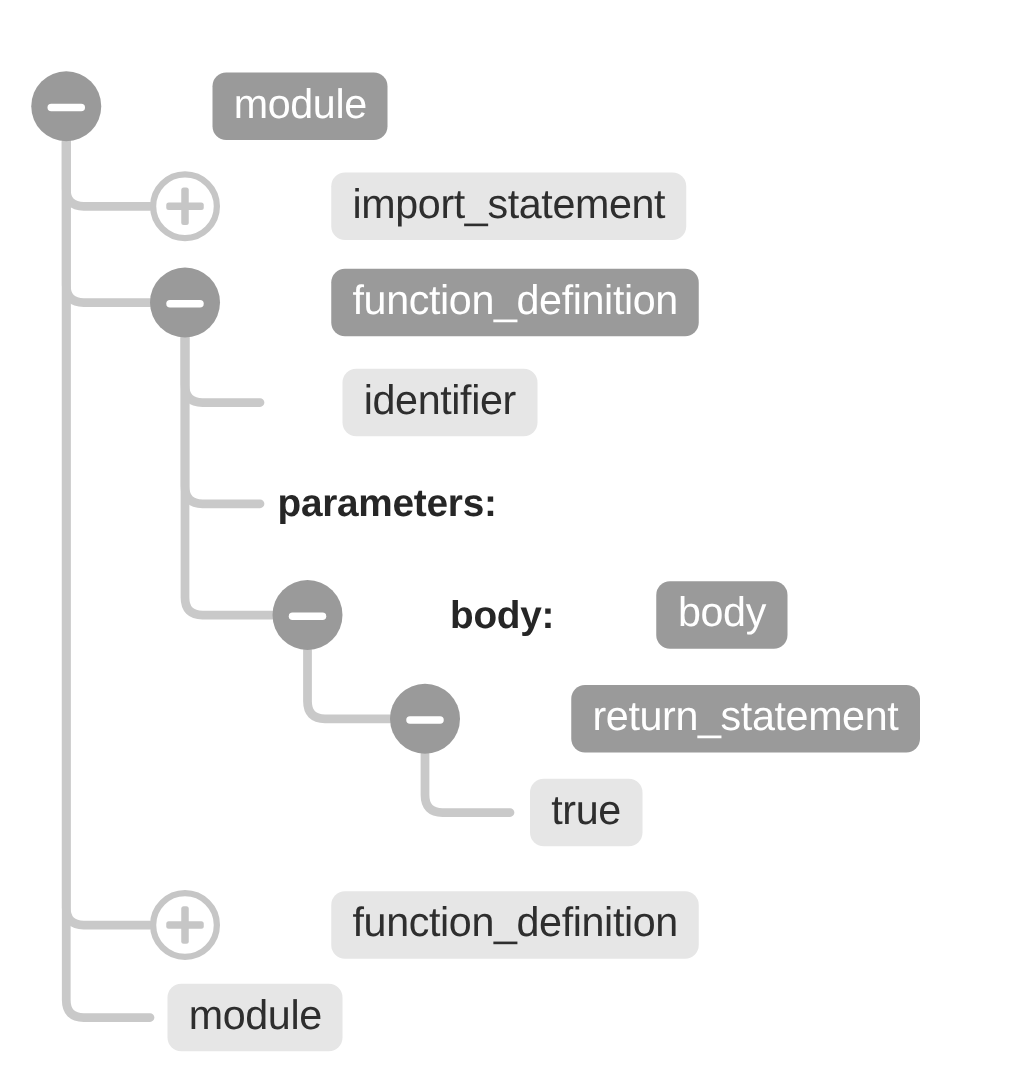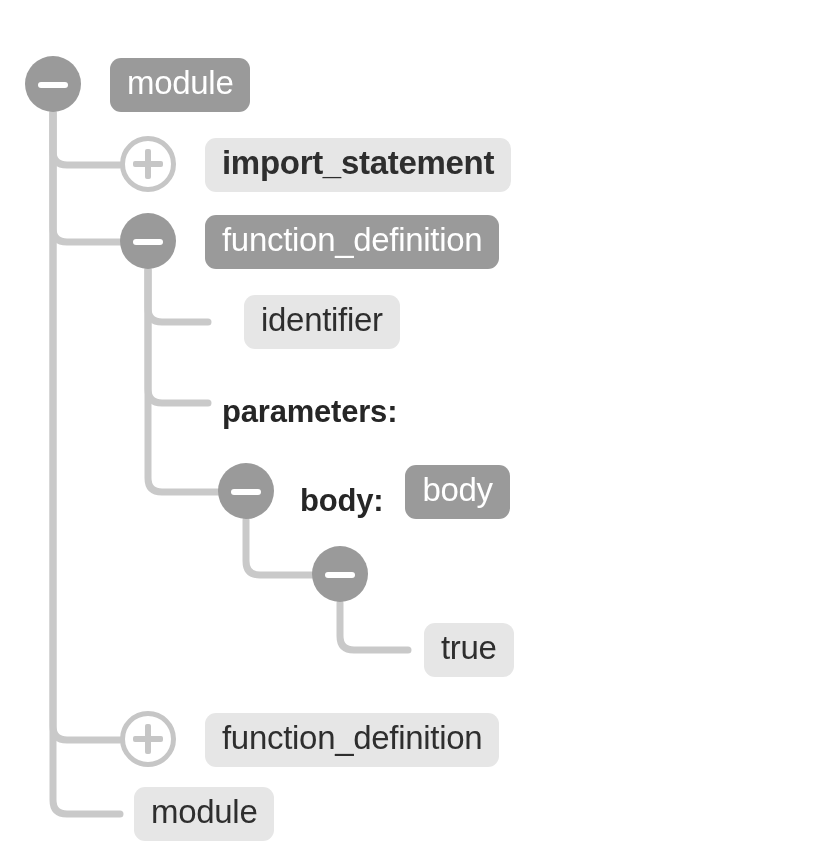--- a/index.html
+++ b/index.html
@@ -23,23 +23,24 @@
     position: absolute;
     left: 0;
     top: 0;
     width: 824px;
     height: 868px;
     pointer-events: none;
   }
   .tree-row {
     position: absolute;
     display: flex;
-    align-items: flex-end;
+    align-items: center;
     height: 54px;
     white-space: nowrap;
+    gap: 30px;
   }
   .toggle-icon {
     width: 56px;
     height: 56px;
     border-radius: 50%;
     flex: 0 0 auto;
     position: relative;
     box-sizing: border-box;
   }
   .toggle-icon.minus {
@@ -117,21 +118,21 @@
       <path d="M 148 270 L 148 478 Q 148 492 162 492 L 218 492" fill="none" stroke="#c9c9c9" stroke-width="7" stroke-linecap="round"></path>
       <path d="M 246 520 L 246 561 Q 246 575 260 575 L 312 575" fill="none" stroke="#c9c9c9" stroke-width="7" stroke-linecap="round"></path>
       <path d="M 340 603 L 340 636 Q 340 650 354 650 L 408 650" fill="none" stroke="#c9c9c9" stroke-width="7" stroke-linecap="round"></path>
     </svg>
   <div id="rows-layer">
       <div class="tree-row" style="top: 58px; left: 25px;">
         <div class="toggle-icon minus"></div>
         <span class="gap-sm" style="width: 29px;"></span>
         <span class="node-pill named">module</span>
       </div>
-      <div class="tree-row" style="top: 138px; left: 120px; font-weight: bold;">
+      <div class="tree-row" style="top: 138px; left: 120px;">
         <div class="toggle-icon plus"></div>
         <span class="gap-sm" style="width: 29px;"></span>
         <span class="node-pill plain">import_statement</span>
       </div>
       <div class="tree-row" style="top: 215px; left: 120px;">
         <div class="toggle-icon minus"></div>
         <span class="gap-sm" style="width: 29px;"></span>
         <span class="node-pill named">function_definition</span>
       </div>
       <div class="tree-row" style="top: 295px; left: 222px;">
@@ -145,20 +146,21 @@
       <div class="tree-row" style="top: 465px; left: 218px;">
         <div class="toggle-icon minus"></div>
         <span class="gap-sm" style="width: 26px;"></span>
         <span class="field-label">body:</span>
         <span class="gap-md"></span>
         <span class="node-pill named">body</span>
       </div>
       <div class="tree-row" style="top: 548px; left: 312px;">
         <div class="toggle-icon minus"></div>
         <span class="gap-sm" style="width: 29px;"></span>
+        <span class="node-pill named">return_statement</span>
       </div>
       <div class="tree-row" style="top: 623px; left: 424px;">
         <span class="node-pill plain">true</span>
       </div>
       <div class="tree-row" style="top: 713px; left: 120px;">
         <div class="toggle-icon plus"></div>
         <span class="gap-sm" style="width: 29px;"></span>
         <span class="node-pill plain">function_definition</span>
       </div>
       <div class="tree-row" style="top: 787px; left: 134px;">

